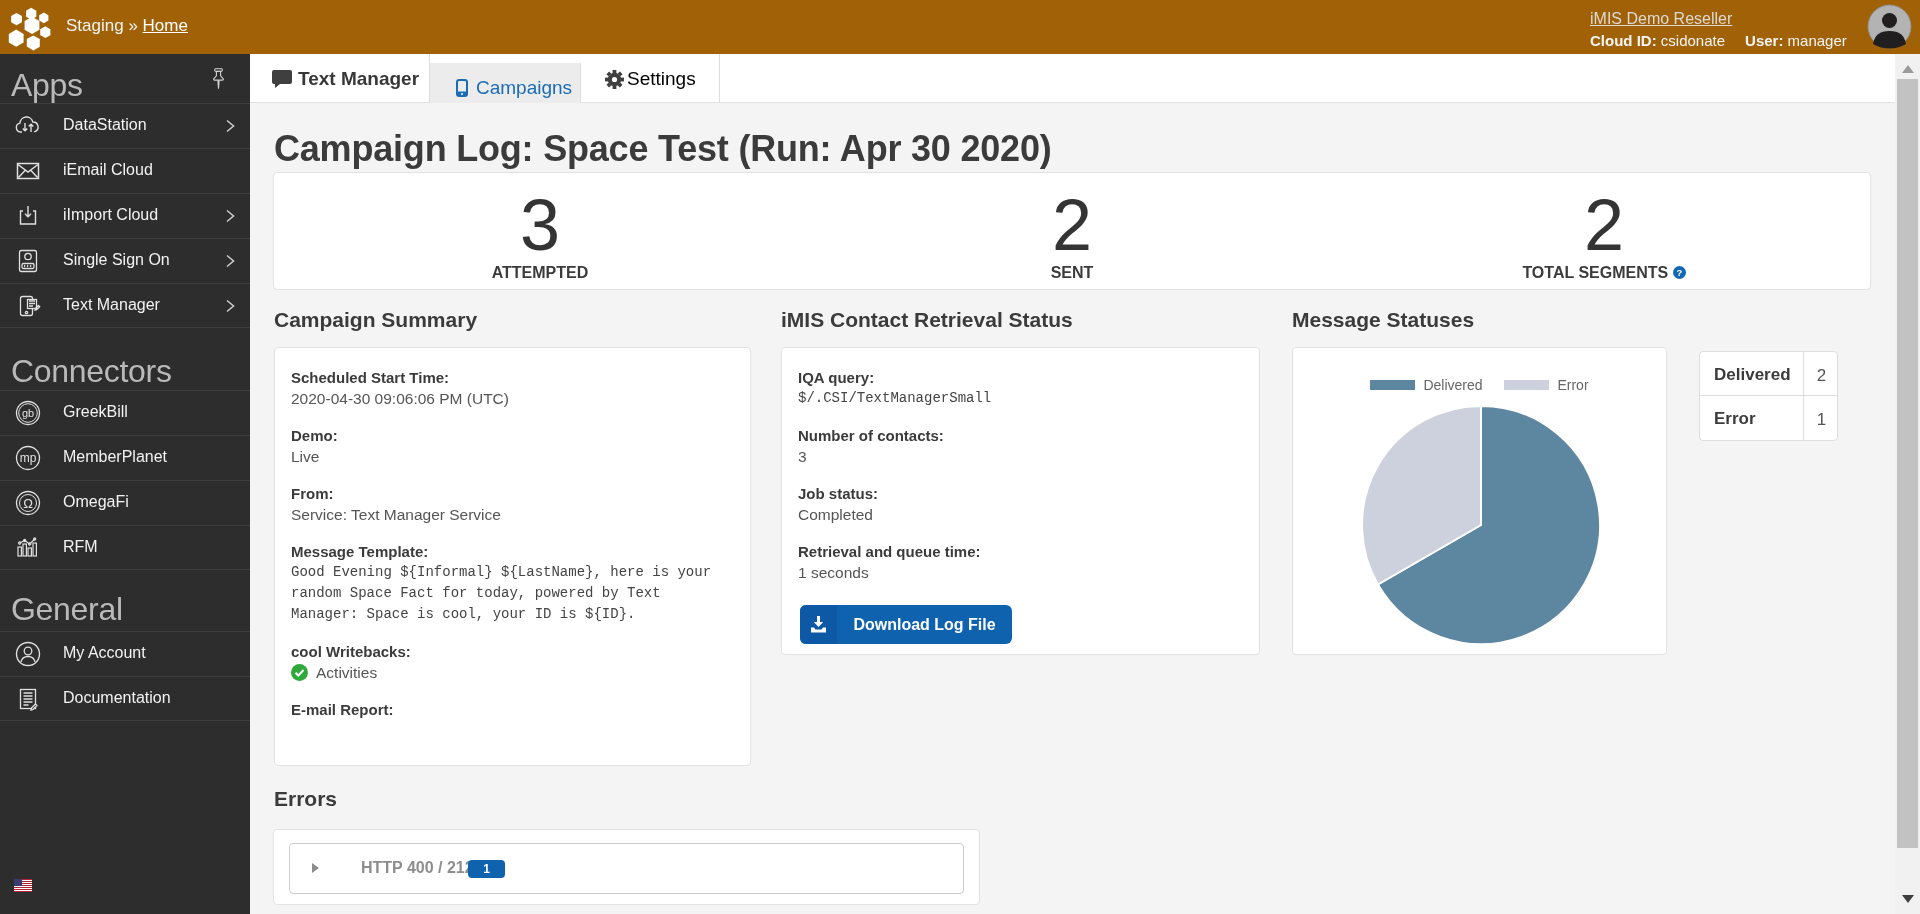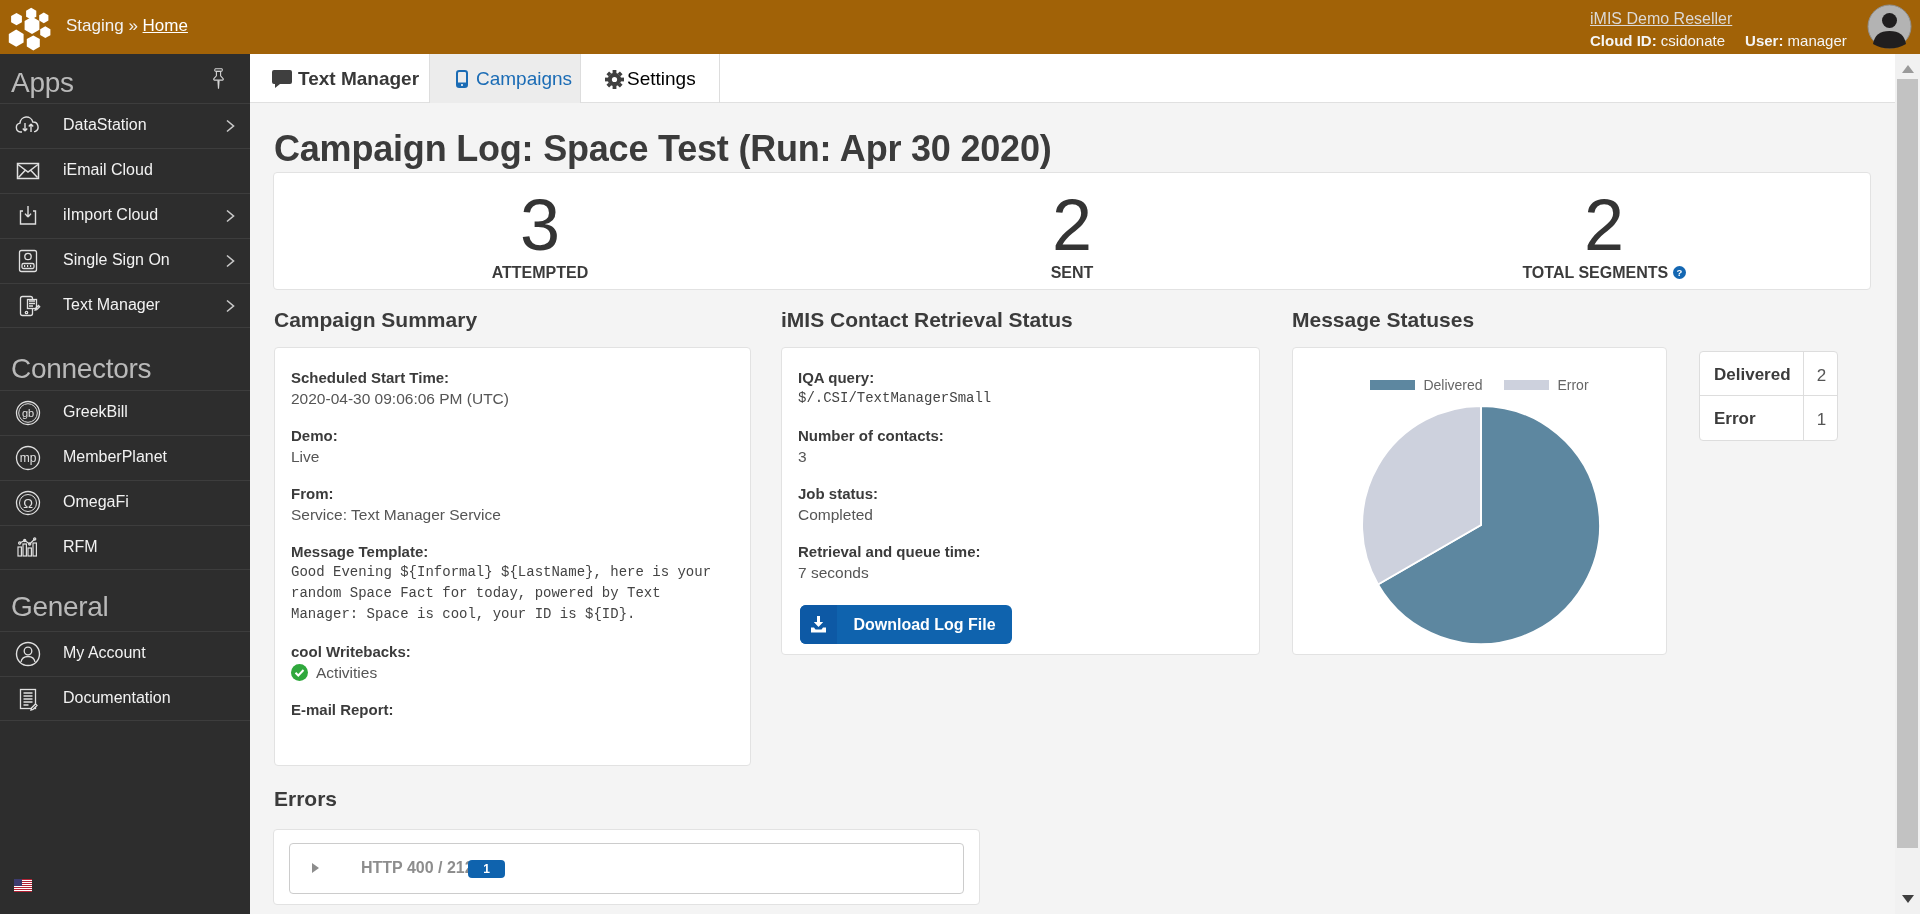--- a/index.html
+++ b/index.html
@@ -11,37 +11,37 @@
 #crumb { position:absolute; left:66px; top:16px; font-size:17px; color:#f2f2f2; }
 #crumb a { color:#fff; text-decoration:underline; }
 #userblock { position:absolute; left:1590px; top:7px; text-align:left; color:#ddd9d6; }
 #userblock .l1 { font-size:16px; line-height:24px; color:#dcd9d6;text-decoration:underline; }
 #userblock .l2 { font-size:15px; line-height:19px; color:#f5f5f5; }
 #userblock .l2 b { font-weight:bold; }
 #avatar { position:absolute; right:8px; top:4px; }
 
 
 #sidebar { position:absolute; left:0; top:54px; width:250px; height:860px; background:#2d2d2d; }
-.sechdr { position:absolute; left:11px; font-size:28px; color:#b9b9b9; font-weight:400; letter-spacing:-0.3px; }
+.sechdr { position:absolute; left:11px; font-size:32px; color:#b9b9b9; font-weight:400; letter-spacing:-0.3px; }
 .navlist { position:absolute; left:0; width:250px; }
 .navitem { position:relative; height:45px; border-top:1px solid #3d3d3d; }
 .navlist .navitem:last-child { border-bottom:1px solid #3d3d3d; }
 .navitem .nicon { position:absolute; left:14px; top:8px; width:28px; height:28px; }
 .navitem .ntext { position:absolute; left:63px; top:12px; font-size:16px; color:#f2f2f2; }
 .navitem .chev { position:absolute; right:13px; top:15px; width:14px; height:14px; }
 
 
 #tabbar { position:absolute; left:250px; top:54px; width:1645px; height:49px; background:#fff; border-bottom:1px solid #e0e0e0; }
 .tab { position:absolute; top:0; height:49px; border-right:1px solid #ddd; }
 .tab .ticon { position:absolute; top:16px; }
 .tab .tlabel { position:absolute; top:14px; font-size:19px; }
 #tab1 { left:0; width:180px; }
 #tab1 .ticon { left:22px; }
 #tab1 .tlabel { left:48px; color:#383838; font-weight:bold; }
-#tab2 { left:180px; width:151px; background:#ececec; height:50px; }
+#tab2 { left:180px; width:151px; background:#ececec; height:50px;margin-top:9px; }
 #tab2 .ticon { left:26px; }
 #tab2 .tlabel { left:46px; color:#1b6cb5; }
 #tab3 { left:331px; width:139px; }
 #tab3 .ticon { left:24px; }
 #tab3 .tlabel { left:46px; color:#000000; }
 
 
 #main { position:absolute; left:250px; top:103px; width:1645px; height:811px; background:#f4f4f4; }
 .card { position:absolute; background:#fff; border:1px solid #e2e2e2; border-radius:4px; }
 #title { position:absolute; left:24px; top:25px; font-size:36px; font-weight:bold; color:#3b3b3b; letter-spacing:-0.2px; }
@@ -366,21 +366,21 @@
     <div class="fl">
         <div class="flb">Number of contacts:</div>
         <div class="flv">3</div>
       </div>
     <div class="fl">
         <div class="flb">Job status:</div>
         <div class="flv">Completed</div>
       </div>
     <div class="fl">
         <div class="flb">Retrieval and queue time:</div>
-        <div class="flv">7 seconds</div>
+        <div class="flv">1 seconds</div>
       </div>
   </div>
   <div id="dlbtn">
     <div class="iseg"></div>
     <svg width="17" height="17" viewBox="0 0 17 17" fill="#fff">
         <path d="M7 0 h3 v6 h3.2 L8.5 11 3.8 6 H7 Z"></path>
         <path d="M1 11.5 h3 l1.5 2 h6 l1.5 -2 h3 v5 h-15 Z"></path>
       </svg>
     <div class="btxt">Download Log File</div>
   </div>

